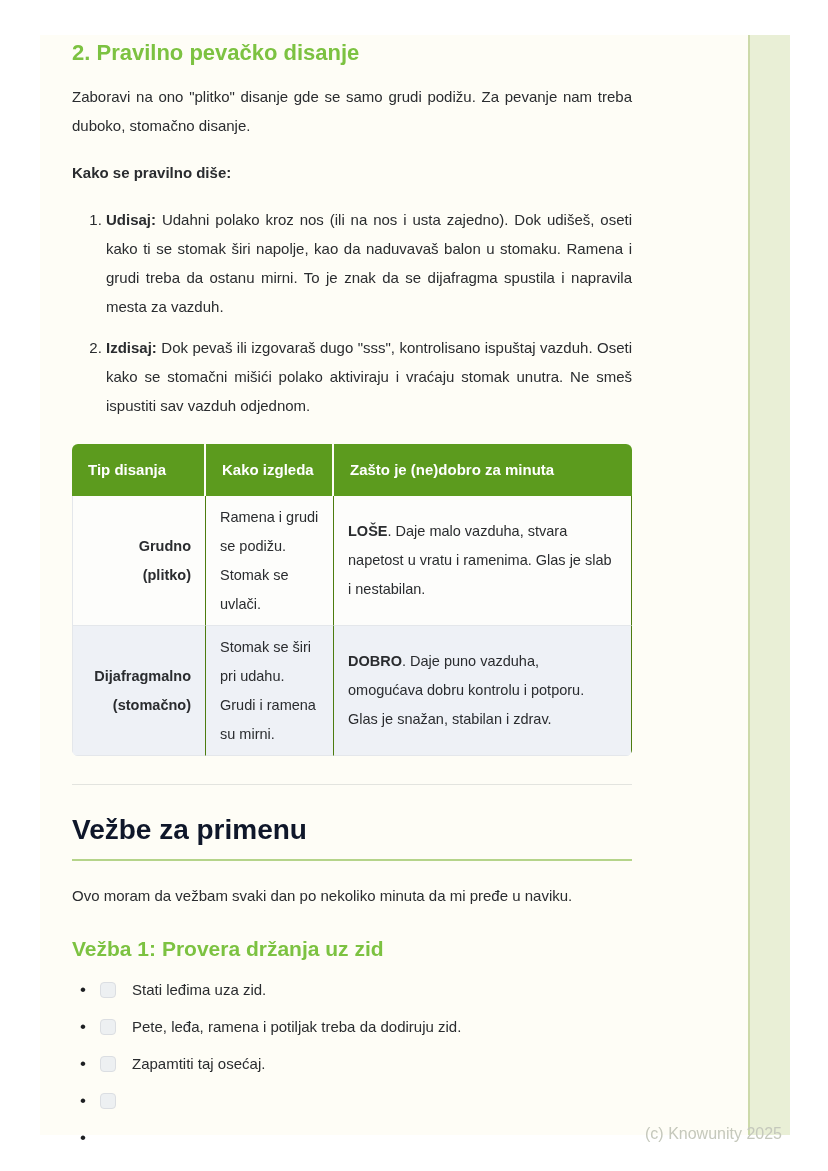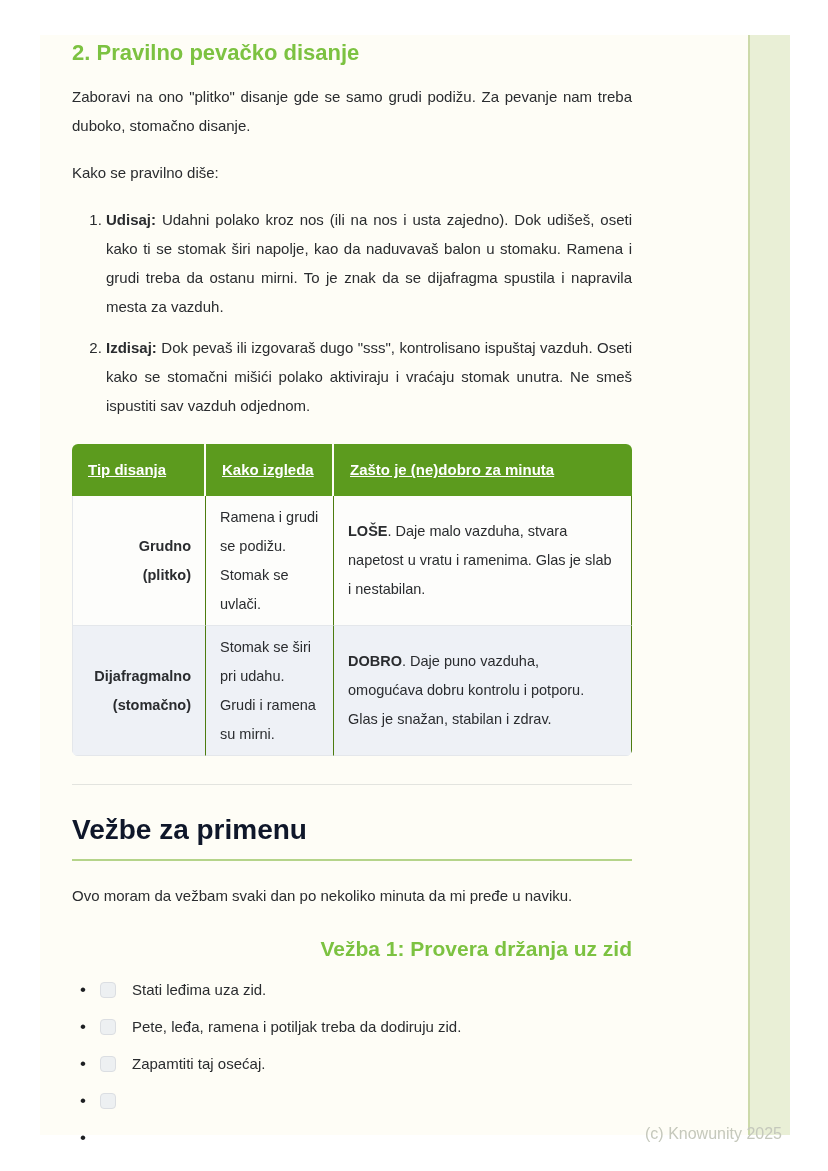--- a/index.html
+++ b/index.html
@@ -39,21 +39,21 @@
   }
   p.body-text {
     font-size: 15px;
     line-height: 29px;
     text-align: justify;
     margin: 0 0 18px 0;
   }
   p.bold-lead {
     font-size: 15px;
     line-height: 29px;
-    font-weight: normal;
+    font-weight: bold;
     margin: 0 0 18px 0;
   }
   ol.steps {
     margin: 0 0 24px 0;
     padding-left: 34px;
     font-size: 15px;
     line-height: 29px;
   }
   ol.steps li { text-align: justify; }
   ol.steps li + li { margin-top: 12px; }
@@ -70,21 +70,20 @@
   }
   table.compare th {
     background: #5c9b1e;
     color: #ffffff;
     font-weight: bold;
     font-size: 15px;
     text-align: left;
     padding: 16px 16px;
     line-height: 20px;
     border-right: 2px solid #fefdf6;
-    text-decoration: underline;
   }
   table.compare th:last-child { border-right: none; }
   table.compare td {
     padding: 6px 14px;
     line-height: 29px;
     vertical-align: middle;
     border-bottom: 1px solid #e4e7eb;
     border-right: 1px solid #4d7c0f;
     background: #fdfdfb;
   }
@@ -110,21 +109,20 @@
     font-size: 15px;
     line-height: 29px;
     margin: 0 0 26px 0;
   }
   h2.exercise-heading {
     color: #7cc241;
     font-size: 21px;
     line-height: 1.2;
     font-weight: bold;
     margin: 0 0 18px 0;
-    text-align: right;
   }
   ul.checklist {
     list-style: none;
     font-size: 15px;
   }
   ul.checklist li {
     display: flex;
     align-items: center;
     padding-left: 8px;
     margin-bottom: 15px;

